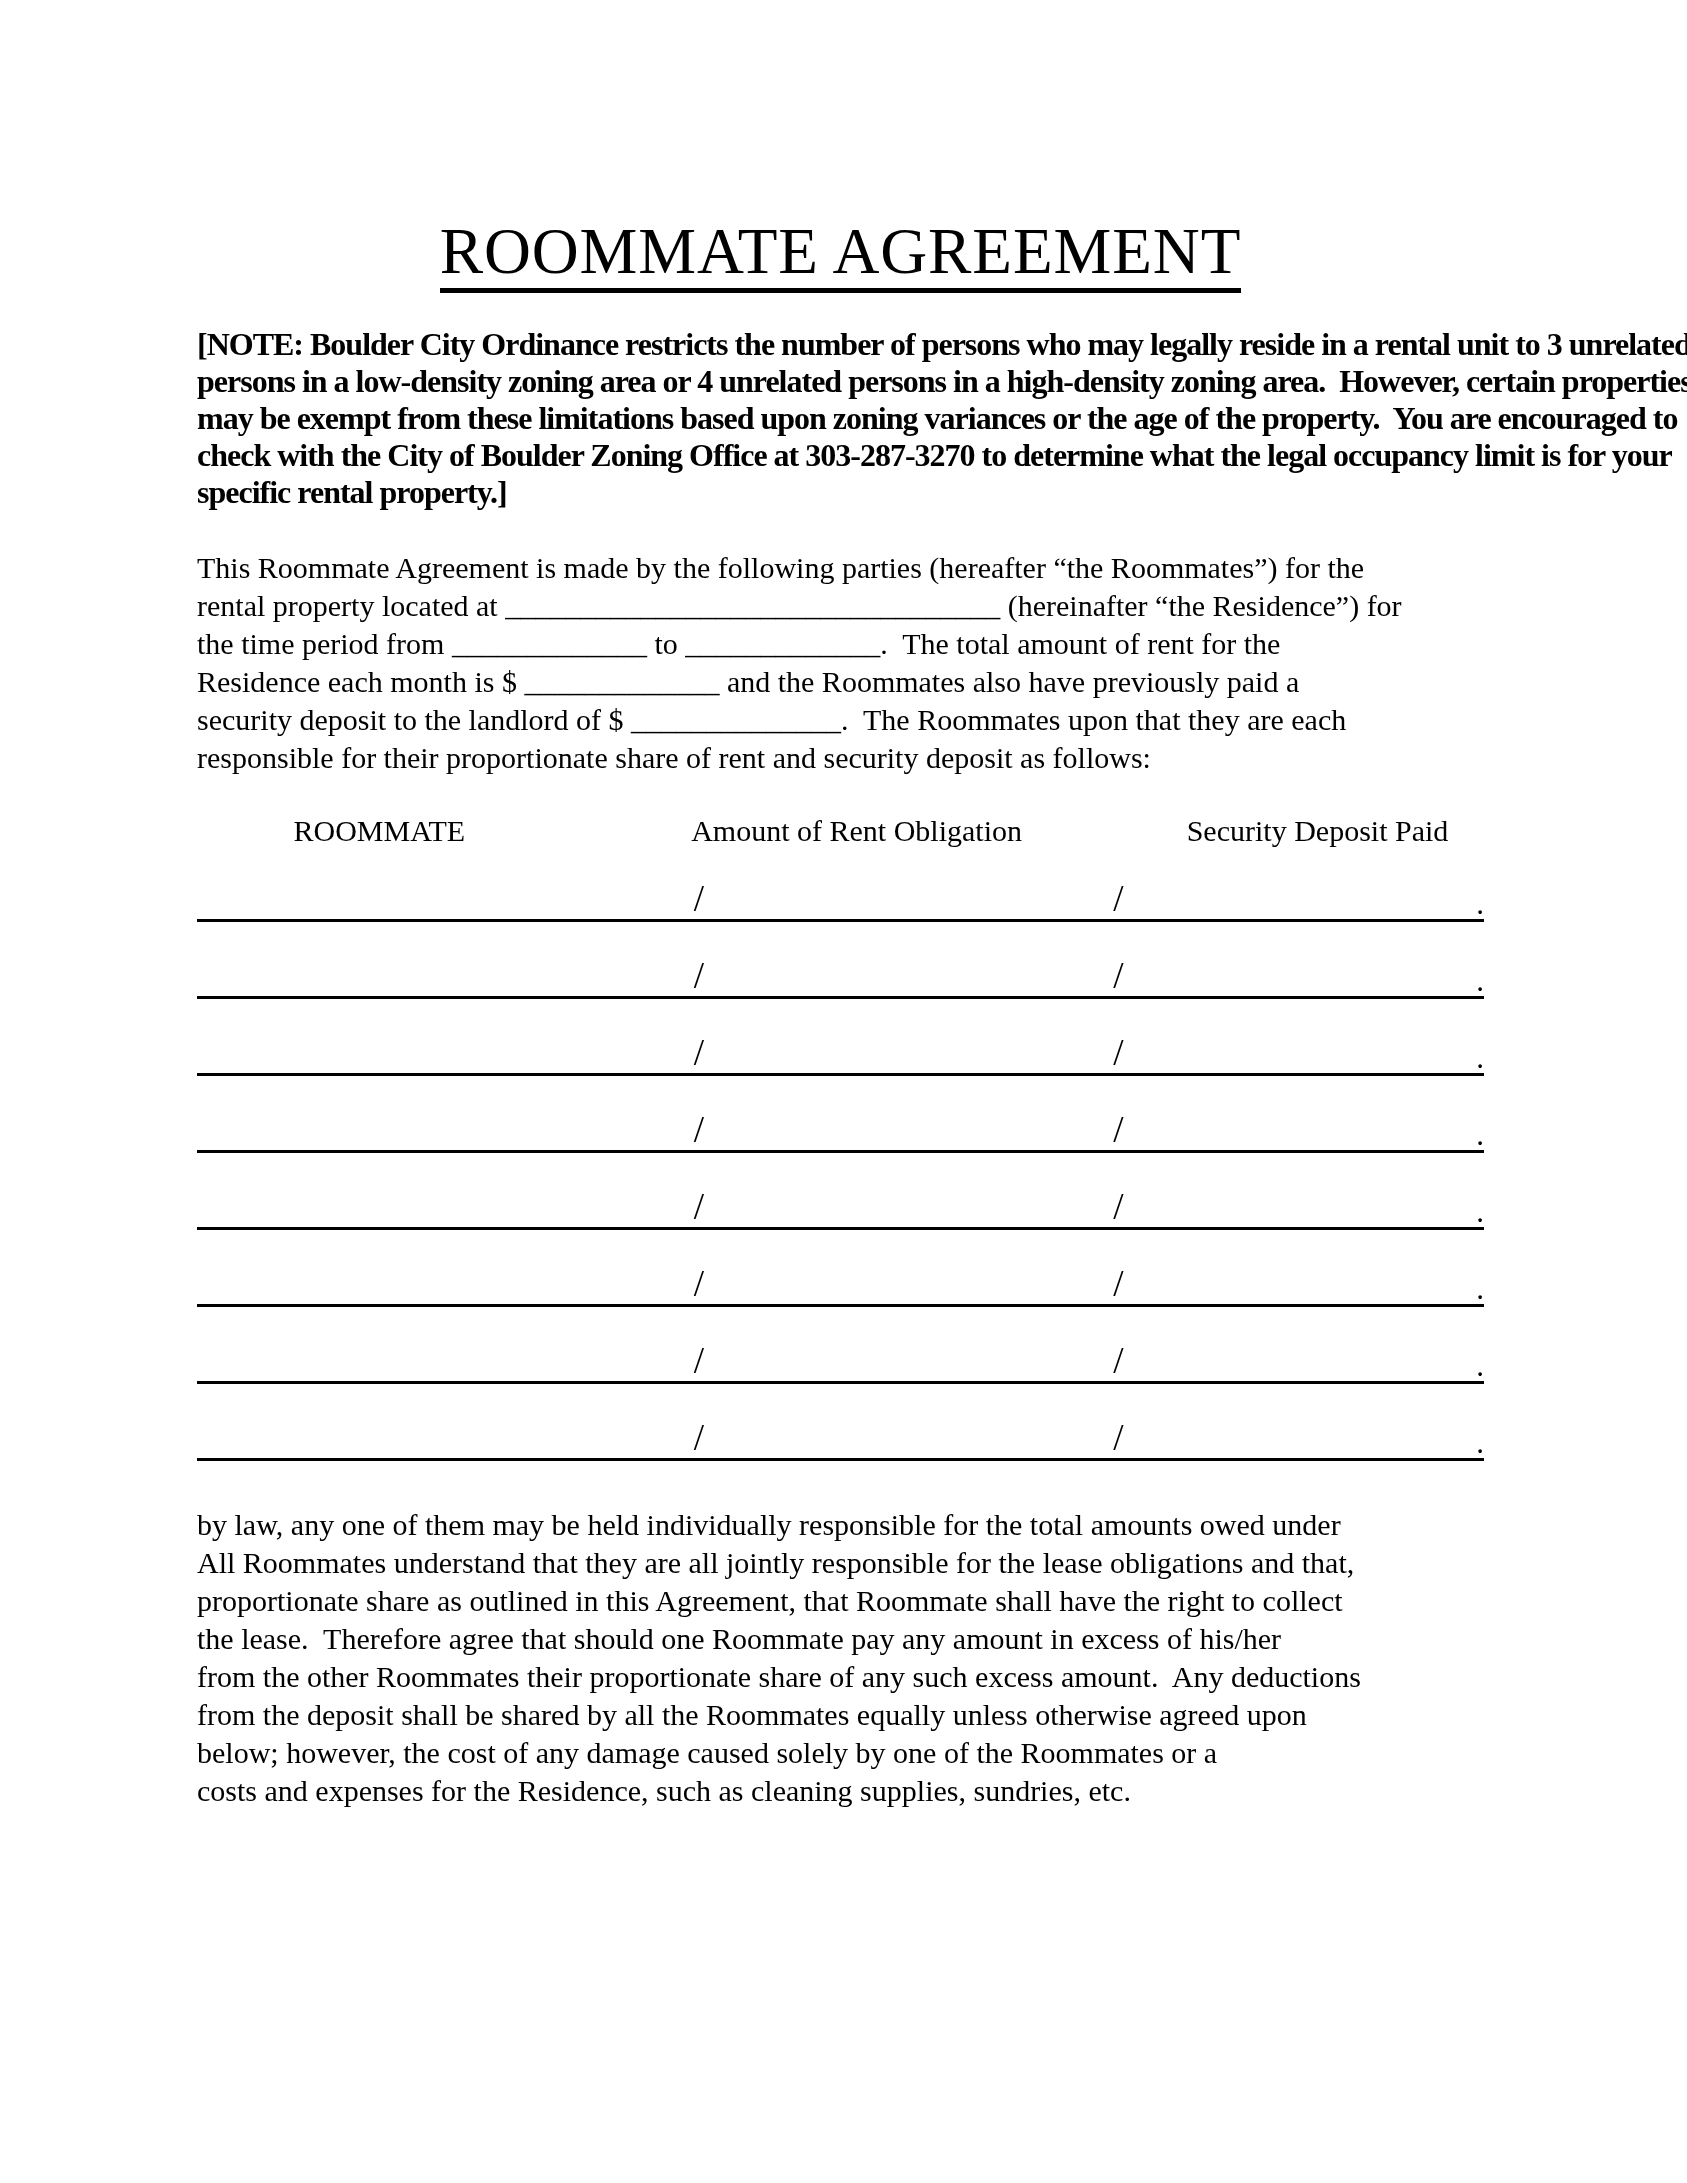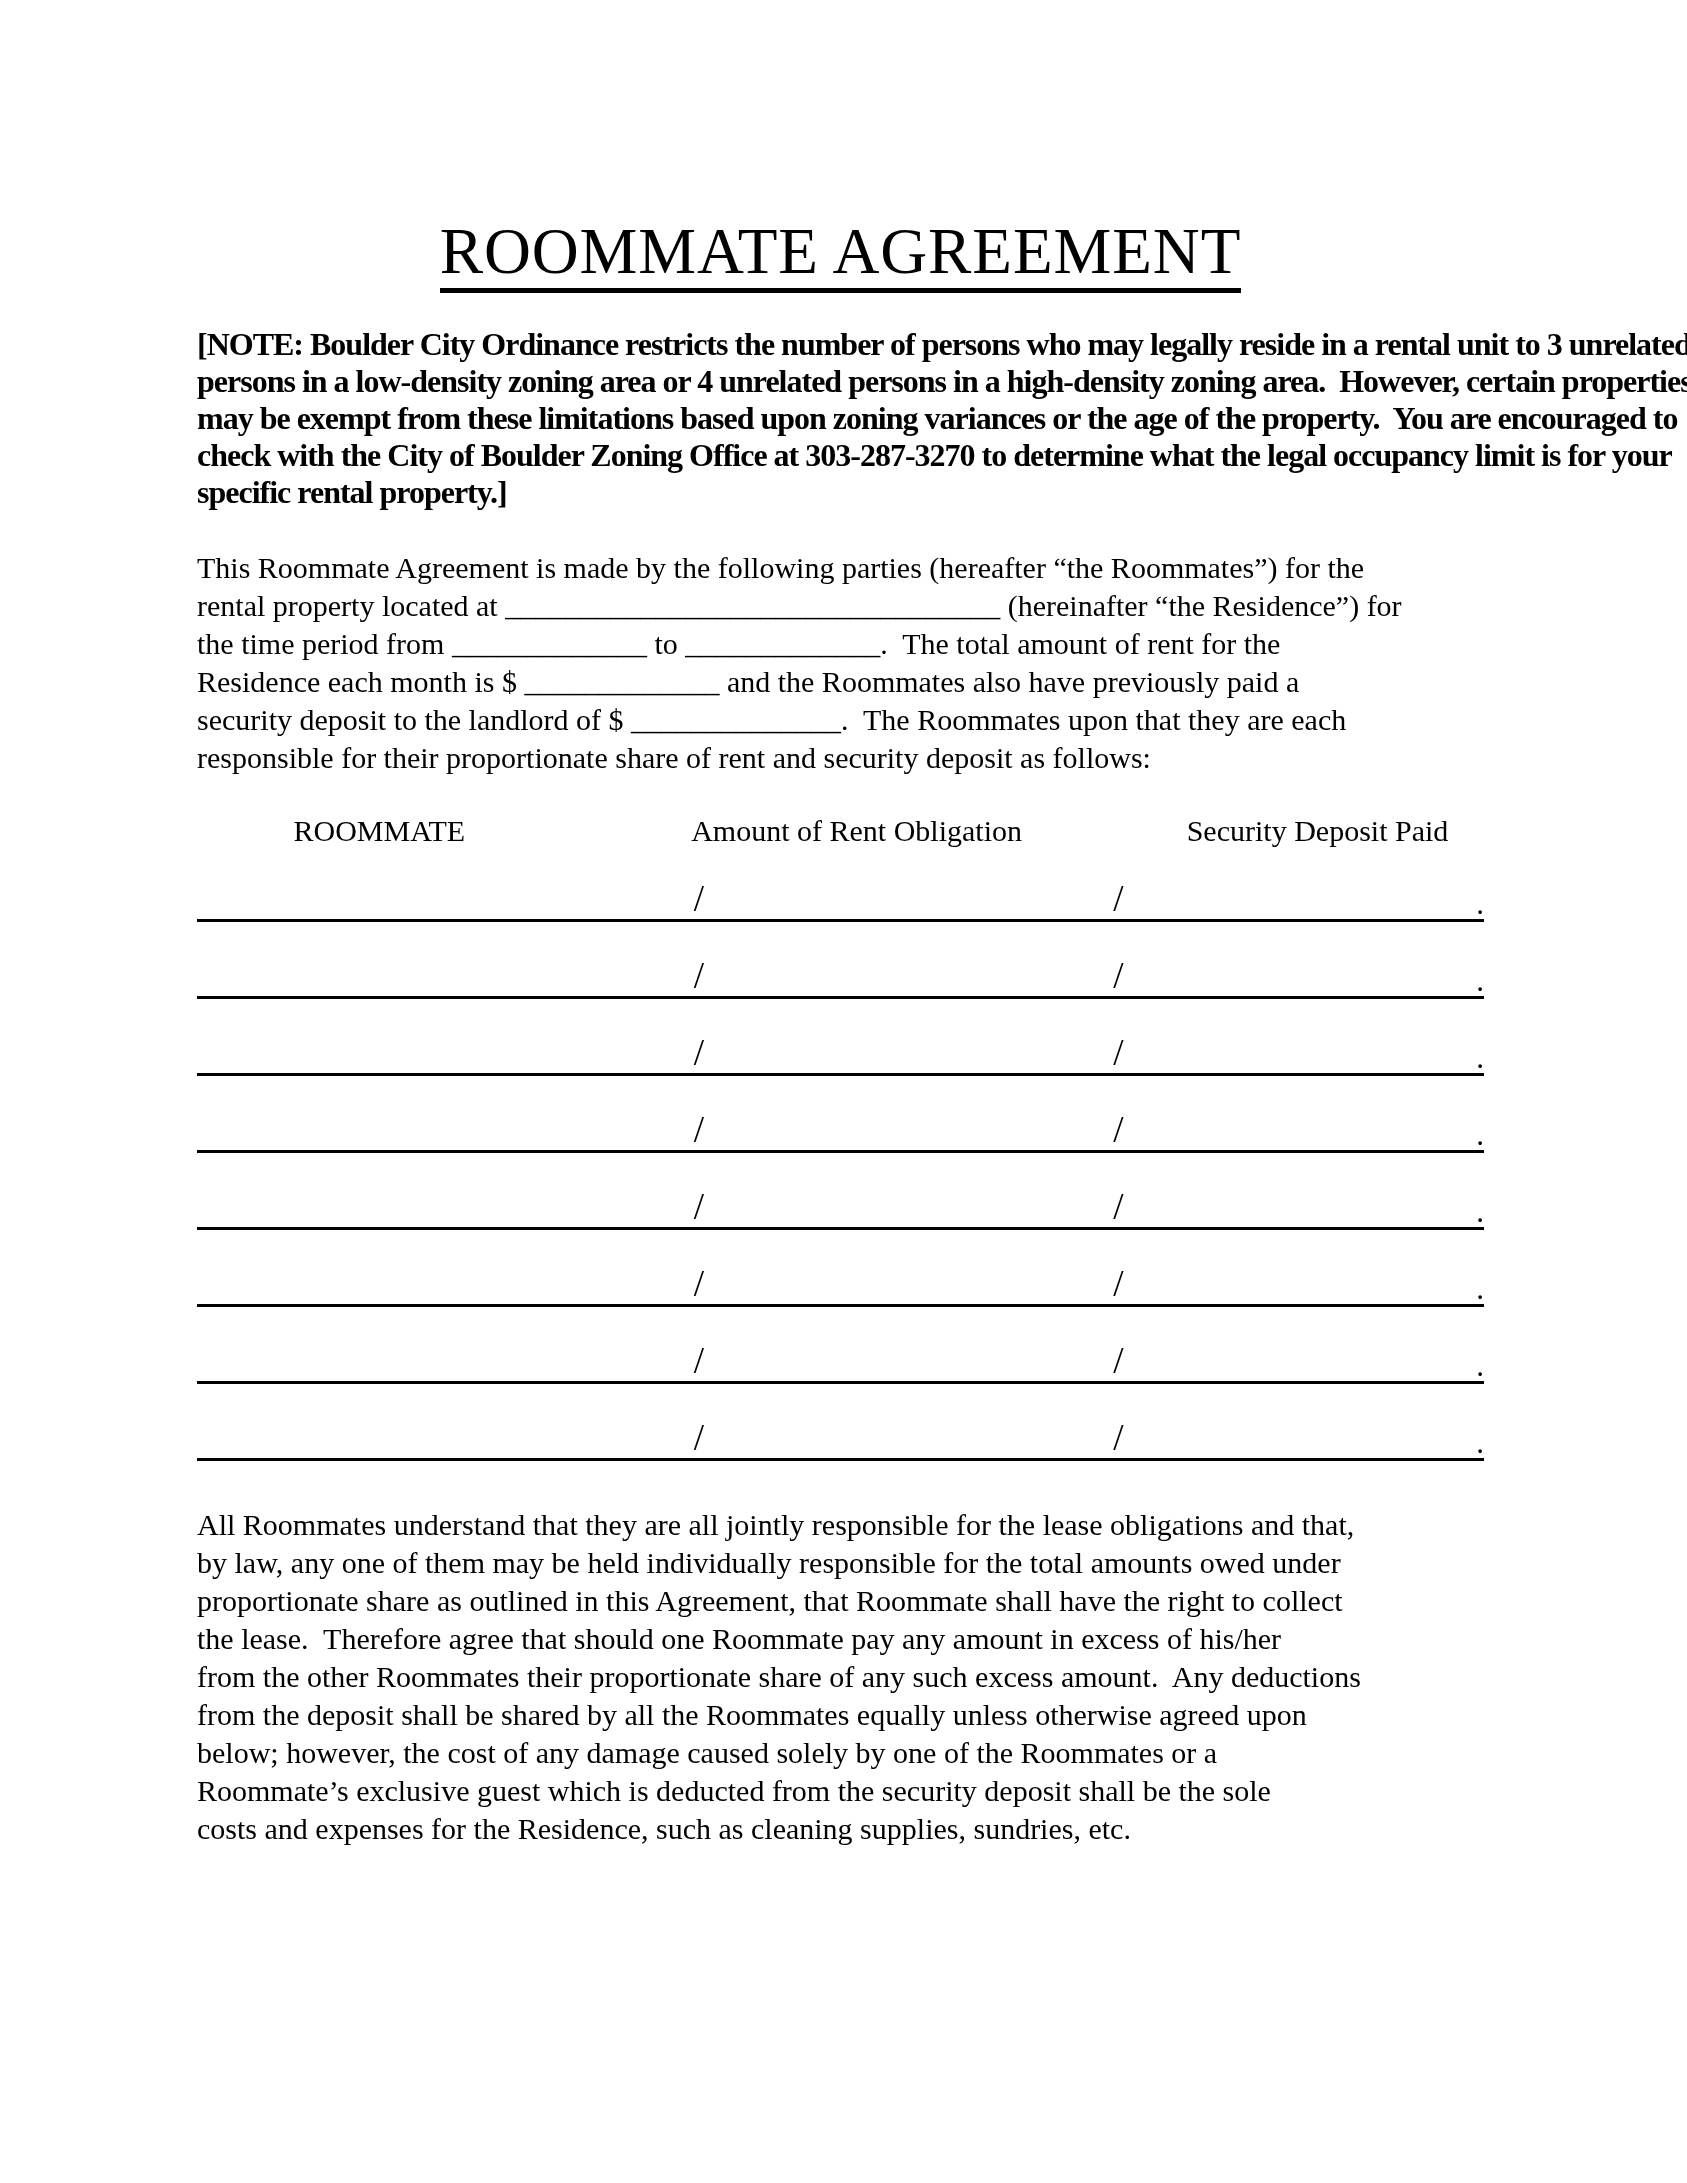--- a/index.html
+++ b/index.html
@@ -162,26 +162,25 @@
         <span class="row-period">.</span>
       </div>
       <div class="row">
         <span class="slash slash-1">/</span>
         <span class="slash slash-2">/</span>
         <span class="row-period">.</span>
       </div>
     </div>
 
     <div class="body-par">
+      <div class="line">by law, any one of them may be held individually responsible for the total amounts owed under</div>
       <div class="line">All Roommates understand that they are all jointly responsible for the lease obligations and that,</div>
-      <div class="line">by law, any one of them may be held individually responsible for the total amounts owed under</div>
       <div class="line">proportionate share as outlined in this Agreement, that Roommate shall have the right to collect</div>
       <div class="line">the lease.  Therefore agree that should one Roommate pay any amount in excess of his/her</div>
       <div class="line">from the other Roommates their proportionate share of any such excess amount.  Any deductions</div>
       <div class="line">from the deposit shall be shared by all the Roommates equally unless otherwise agreed upon</div>
       <div class="line">below; however, the cost of any damage caused solely by one of the Roommates or a</div>
-      <div class="line">Roommate’s exclusive guest which is deducted from the security deposit shall be the sole</div>
       <div class="line">costs and expenses for the Residence, such as cleaning supplies, sundries, etc.</div>
     </div>
 
   </div>
 </div>
 
 
 </body></html>

